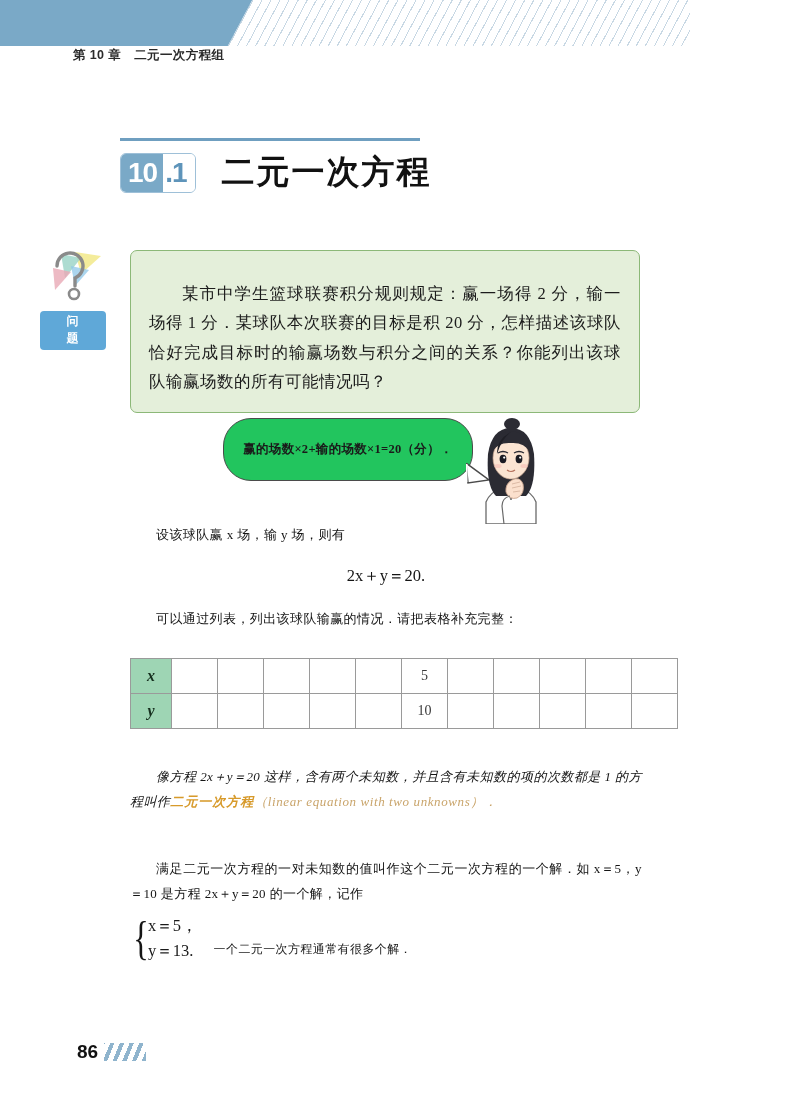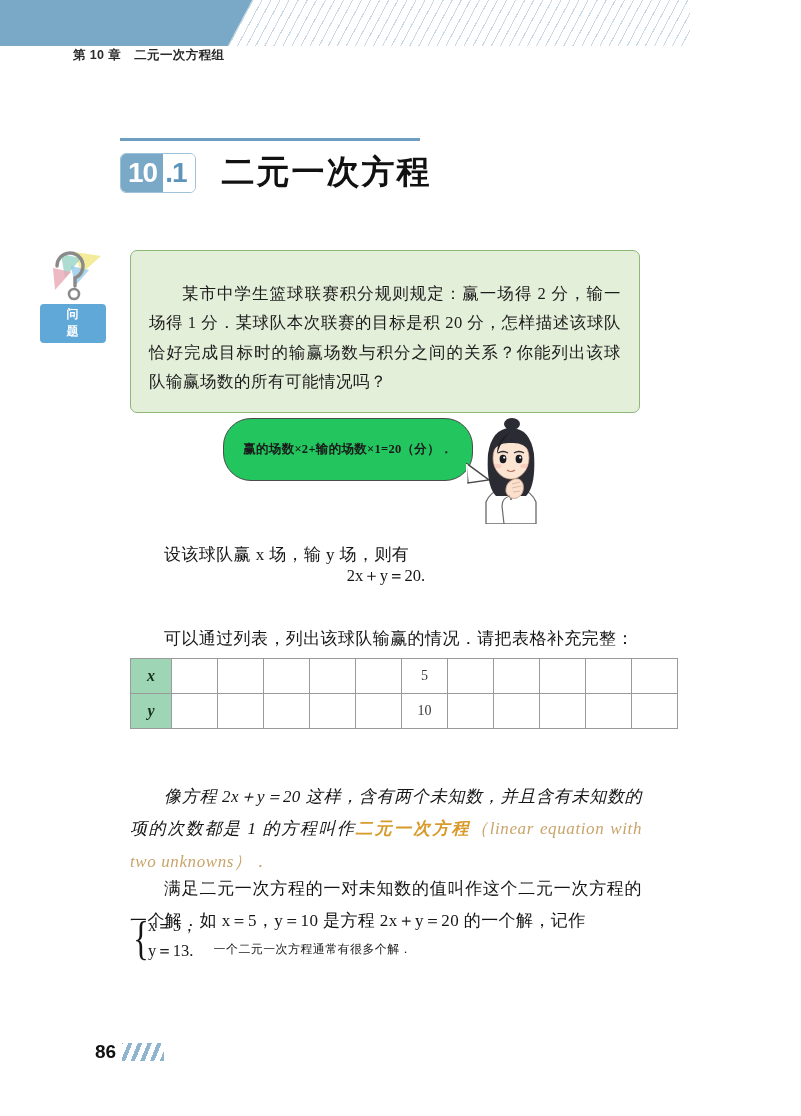--- a/index.html
+++ b/index.html
@@ -111,21 +111,21 @@
     top: 248px; left: 40px;
     width: 66px;
     text-align: center;
   }
   .q-icon-art {
     position: relative;
     width: 64px; height: 56px;
     margin: 0 auto;
   }
   .q-badge {
-    margin-top: 0;
+    margin-top: 7px;
     display: inline-block;
     background: #5fa8d8;
     color: #ffffff;
     font-family: "Liberation Sans", "DejaVu Sans", sans-serif;
     font-size: 12px;
     font-weight: 700;
     letter-spacing: 1px;
     padding: 2px 21px 3px;
     border-radius: 4px;
   }
@@ -172,26 +172,25 @@
     position: absolute;
     top: 414px; left: 468px;
     width: 86px; height: 110px;
   }
 
   
   .para {
     position: absolute;
     left: 130px;
     width: 512px;
-    font-size: 17px;
+    font-size: 13px;
     line-height: 1.9;
     letter-spacing: .4px;
     text-align: justify;
     color: #151515;
-    margin-top: 16px;
   }
   .para.indent { text-indent: 2em; }
   .eq-display {
     position: absolute;
     left: 130px;
     width: 512px;
     text-align: center;
     font-size: 16.5px;
     font-family: "Liberation Serif", "DejaVu Serif", serif;
     color: #151515;
@@ -257,21 +256,21 @@
     margin-left: 16px;
     font-size: 12px;
     letter-spacing: .4px;
     align-self: flex-end;
     padding-bottom: 6px;
   }
 
   
   .folio {
     position: absolute;
-    left: 95px; bottom: 53px;
+    left: 77px; bottom: 53px;
     display: flex;
     align-items: center;
   }
   .folio-num {
     font-family: "Liberation Sans", "DejaVu Sans", sans-serif;
     font-weight: 700;
     font-size: 19px;
     color: #111111;
   }
   .folio-slashes {

